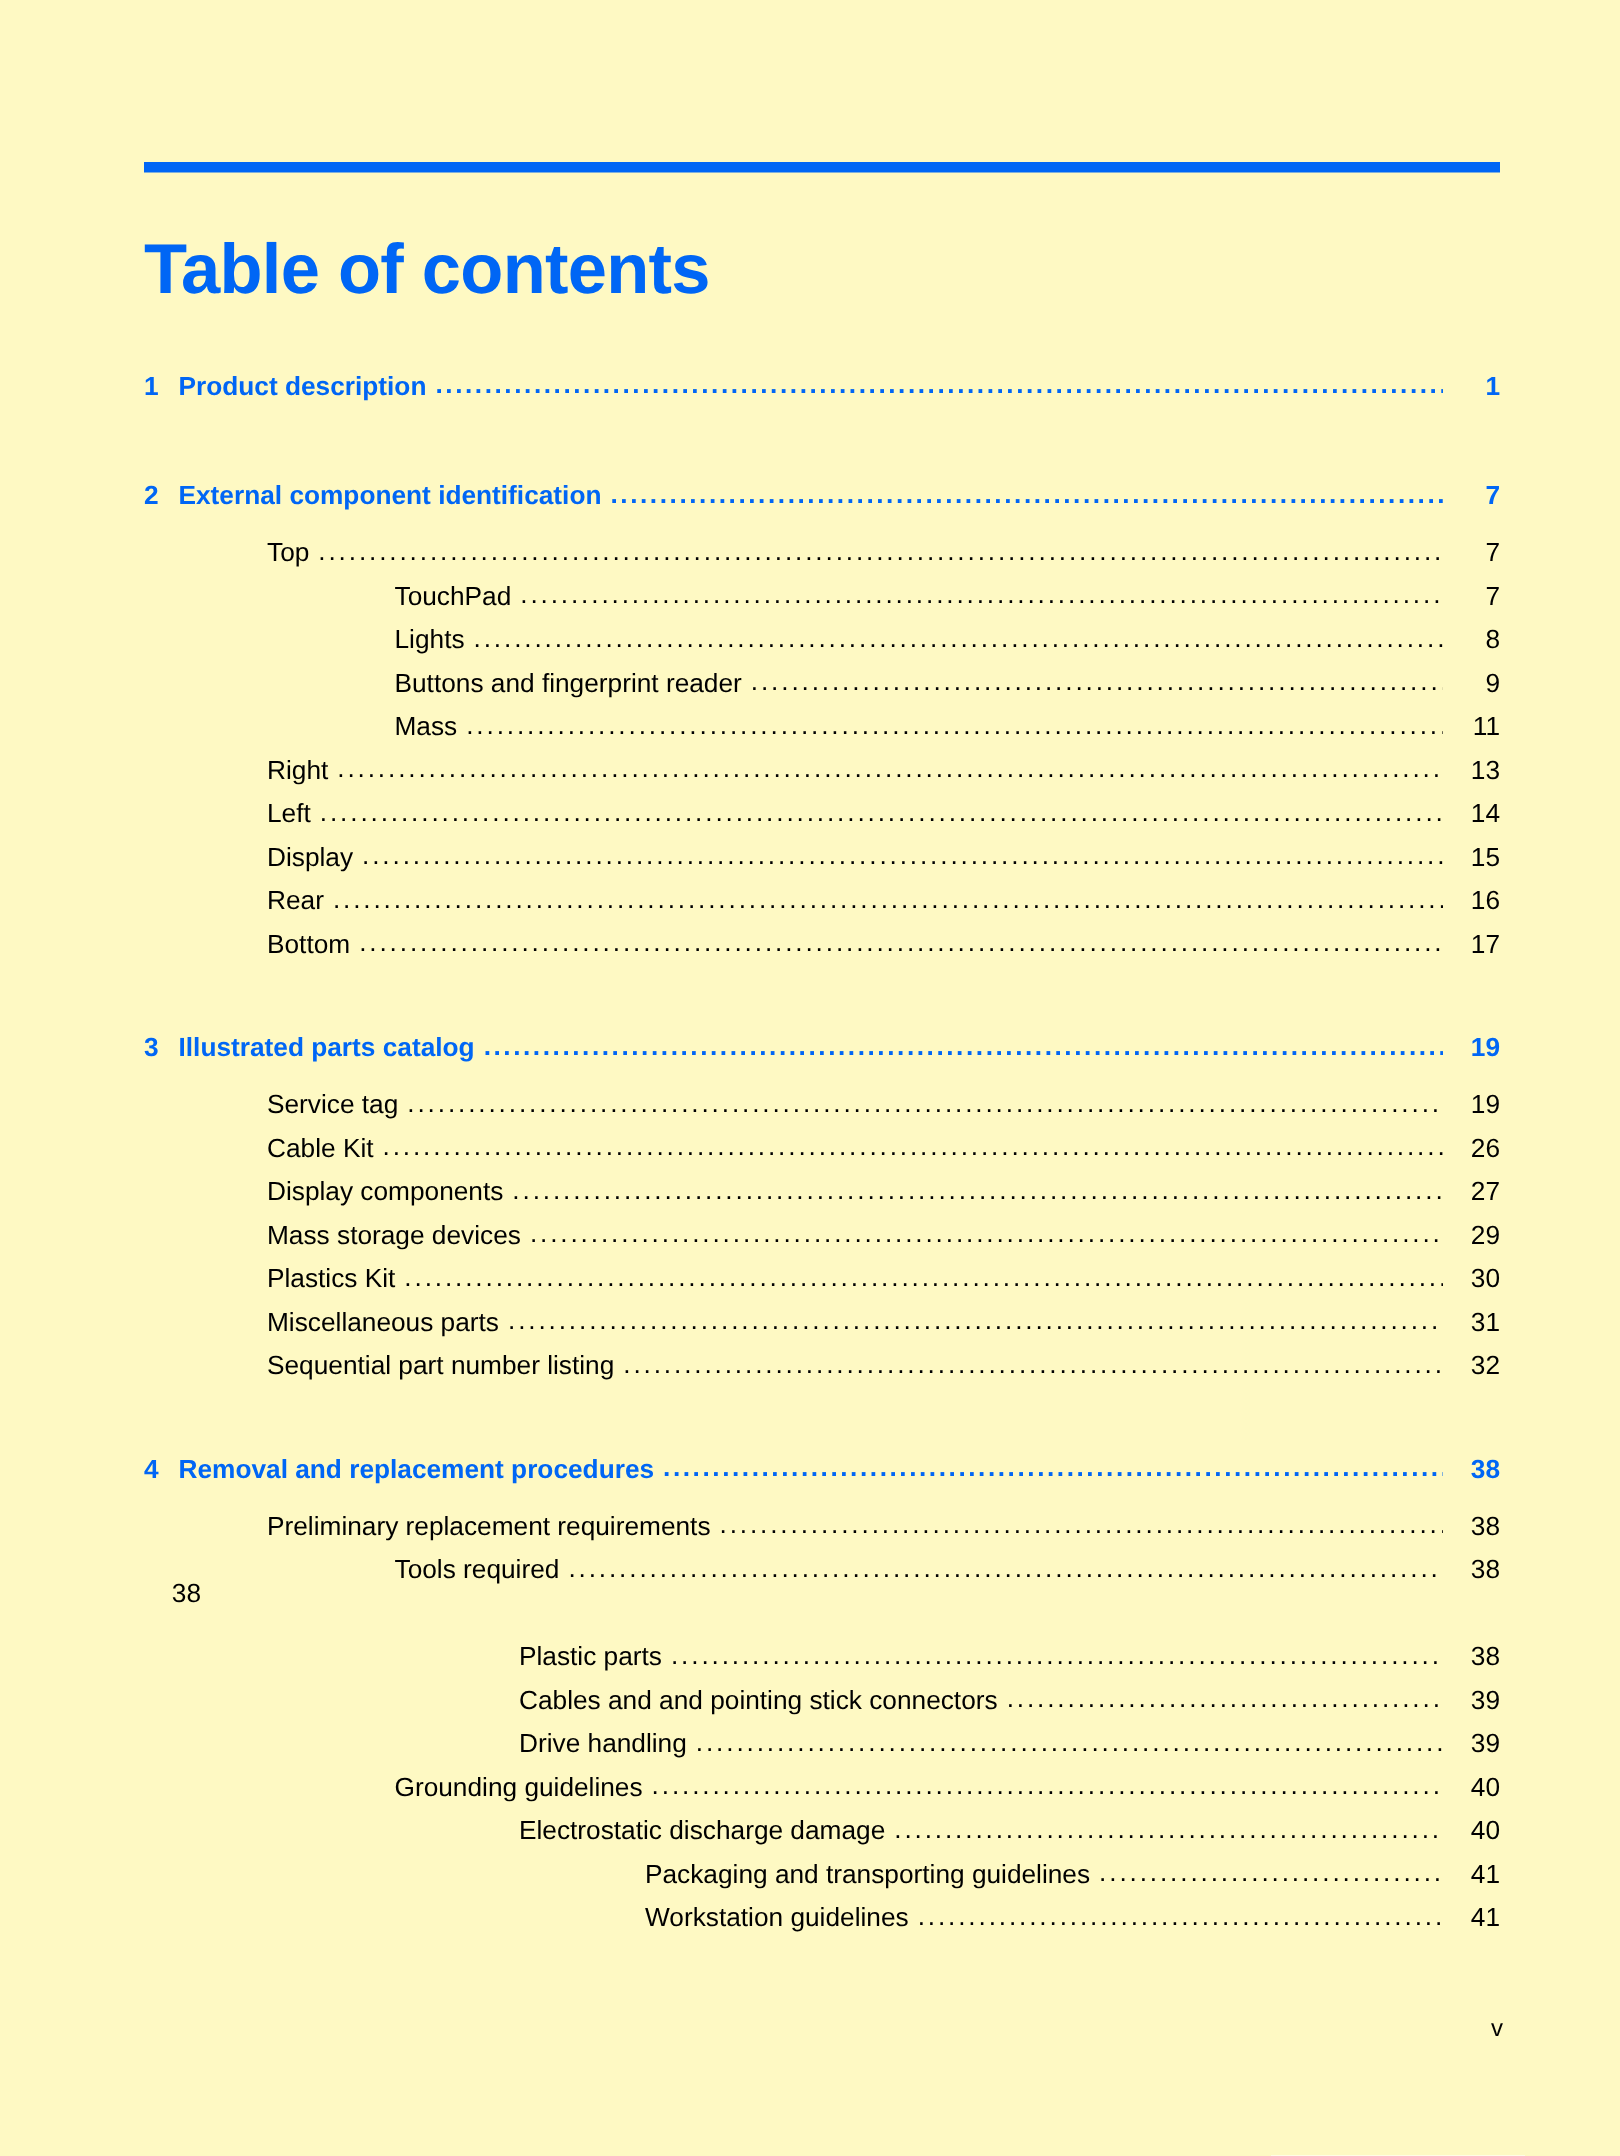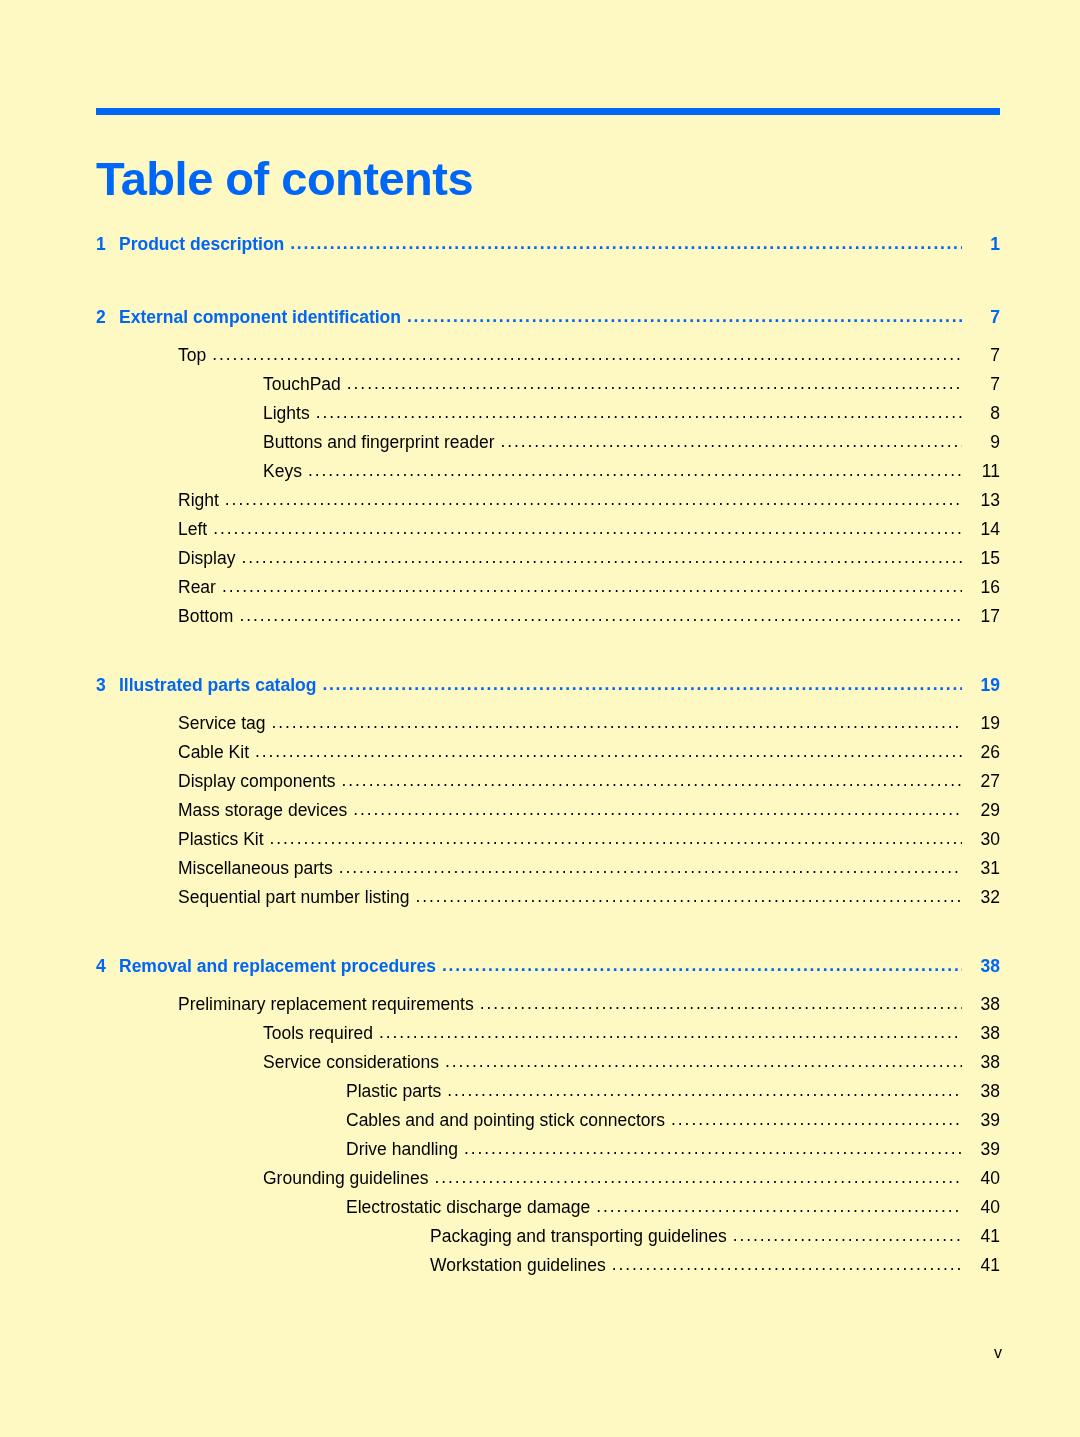--- a/index.html
+++ b/index.html
@@ -90,20 +90,21 @@
     align-items: baseline;
     flex: 1 1 auto;
     min-width: 0;
     overflow: hidden;
   }
 
   .toc-label {
     flex: 0 0 auto;
     white-space: nowrap;
     padding-right: 6px;
+    margin-top: 13px;
   }
 
   .leader {
     flex: 1 1 auto;
     min-width: 10px;
     overflow: hidden;
     white-space: nowrap;
     letter-spacing: 1.9px;
     font-size: 17.5px;
     position: relative;
@@ -191,21 +192,21 @@
       </div>
       <div class="toc-row level-2">
         <span class="toc-label-wrap">
           <span class="toc-label">Buttons and fingerprint reader</span>
           <span class="leader"></span>
         </span>
         <span class="toc-page">9</span>
       </div>
       <div class="toc-row level-2">
         <span class="toc-label-wrap">
-          <span class="toc-label">Keys</span>
+          <span class="toc-label">Mass</span>
           <span class="leader"></span>
         </span>
         <span class="toc-page">11</span>
       </div>
       <div class="toc-row level-1">
         <span class="toc-label-wrap">
           <span class="toc-label">Right</span>
           <span class="leader"></span>
         </span>
         <span class="toc-page">13</span>
@@ -311,24 +312,20 @@
         <span class="toc-page">38</span>
       </div>
       <div class="toc-row level-2">
         <span class="toc-label-wrap">
           <span class="toc-label">Tools required</span>
           <span class="leader"></span>
         </span>
         <span class="toc-page">38</span>
       </div>
       <div class="toc-row level-2">
-        <span class="toc-label-wrap">
-          <span class="toc-label">Service considerations</span>
-          <span class="leader"></span>
-        </span>
         <span class="toc-page">38</span>
       </div>
       <div class="toc-row level-3">
         <span class="toc-label-wrap">
           <span class="toc-label">Plastic parts</span>
           <span class="leader"></span>
         </span>
         <span class="toc-page">38</span>
       </div>
       <div class="toc-row level-3">

